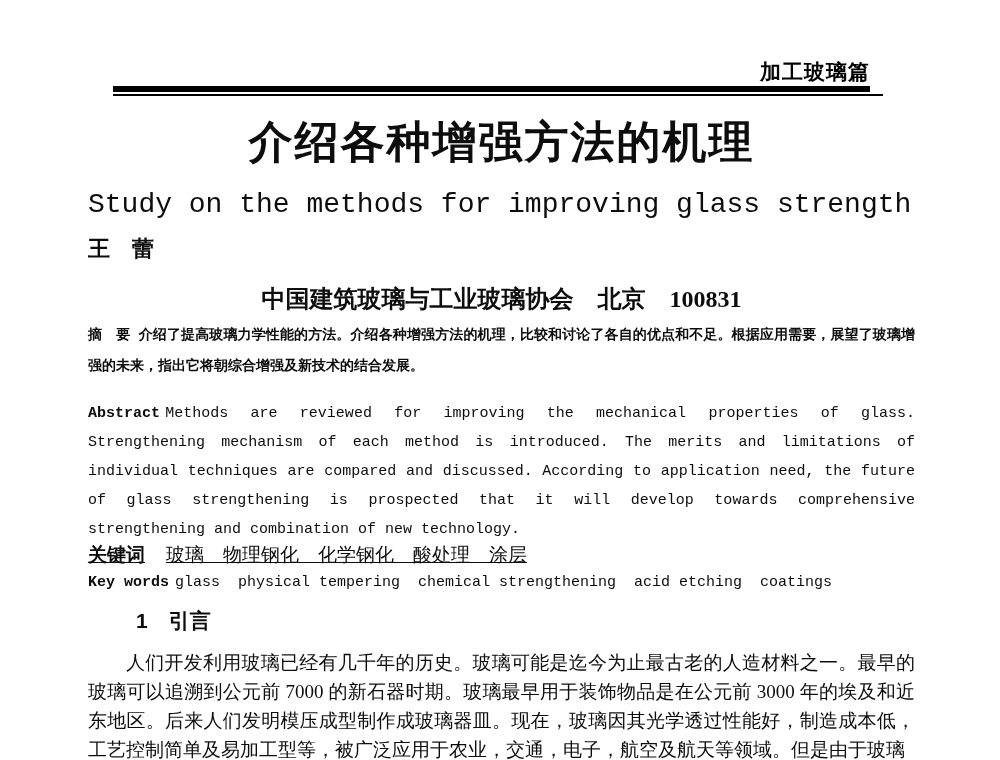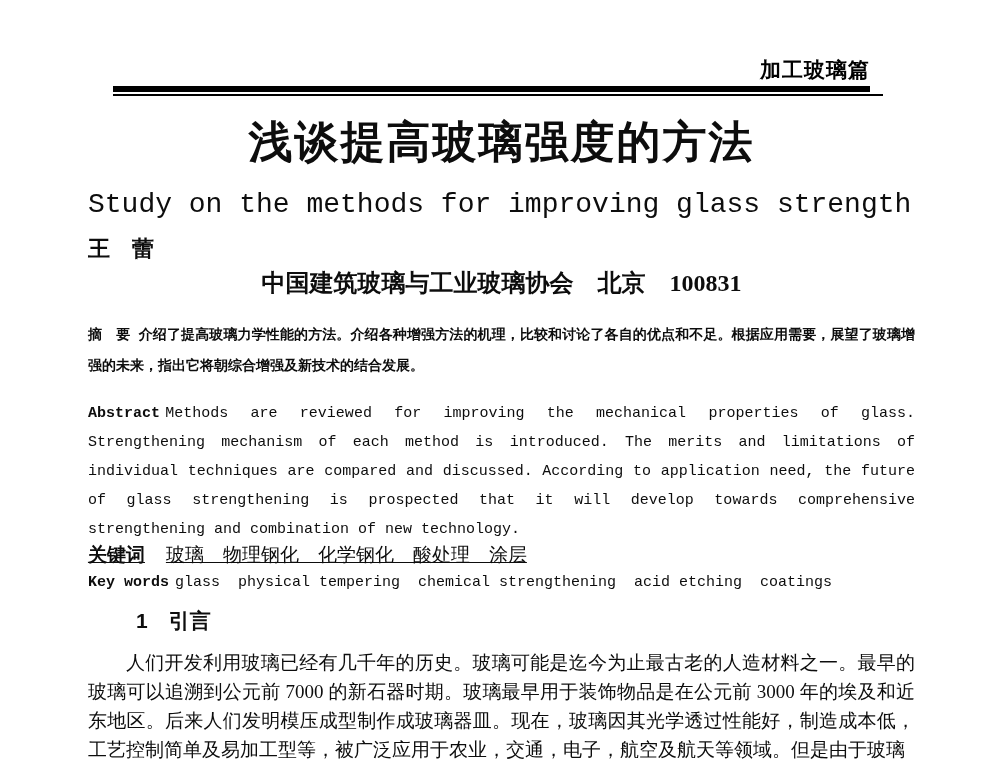--- a/index.html
+++ b/index.html
@@ -8,21 +8,21 @@
     width:1000px;height:760px;
     background:#ffffff;
     color:#0d0d0d;
     overflow:hidden;
     font-family:"Liberation Serif", serif;
   }
   
   .header-zone{position:absolute;top:60px;left:113px;width:757px;}
   .header-label{
     text-align:right;
-    font-family:Liberation Mono, monospace;
+    font-family:Liberation Serif, serif;
     font-weight:bold;
     font-size:21px;
     letter-spacing:1px;
     line-height:24px;
     color:#000;
   }
   .rule-thick{height:6px;background:#000;margin-top:2px;}
   .rule-thin{height:2px;background:#000;margin-top:2px;width:770px;}
   
   .content{position:absolute;left:88px;top:108px;width:827px;}
@@ -43,21 +43,21 @@
     line-height:34px;
   }
   .author{
     top:127px;
     text-align:left;
     font-size:22px;
     font-weight:bold;
     line-height:28px;
   }
   .affiliation{
-    top:160px;
+    top:176px;
     text-align:center;
     font-size:24px;
     font-weight:bold;
     line-height:30px;
   }
   .abstract-zh{
     top:211px;
     font-size:14px;
     line-height:31px;
     text-align:justify;
@@ -115,21 +115,21 @@
 <div class="page">
 
   <div class="header-zone">
     <div class="header-label">加工玻璃篇</div>
     <div class="rule-thick"></div>
     <div class="rule-thin"></div>
   </div>
 
   <div class="content">
 
-    <div class="abs title-zh">浅谈提高玻璃强度的方法</div>
+    <div class="abs title-zh">介绍各种增强方法的机理</div>
 
     <div class="abs title-en">Study on the methods for improving glass strength</div>
 
     <div class="abs author">王　蕾</div>
 
     <div class="abs affiliation">中国建筑玻璃与工业玻璃协会　北京　100831</div>
 
     <div class="abs abstract-zh">
       <b>摘　要</b><span>介绍了提高玻璃力学性能的方法。介绍各种增强方法的机理，比较和讨论了各自的优点和不足。根据应用需要，展望了玻璃增强的未来，指出它将朝综合增强及新技术的结合发展。</span>
     </div>

